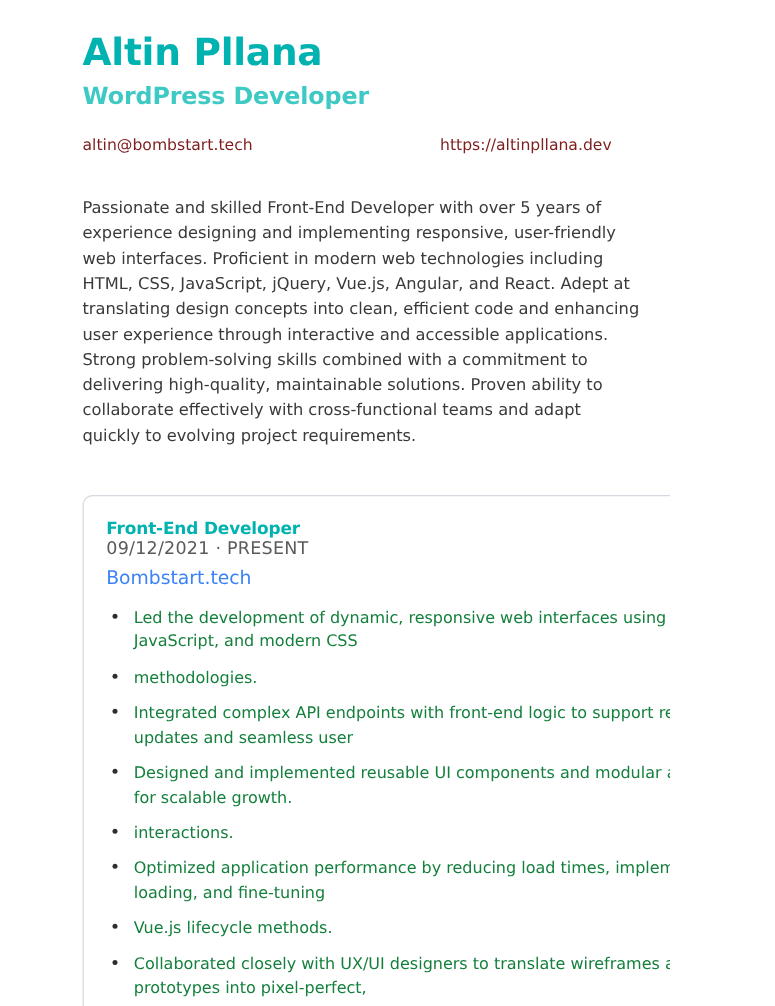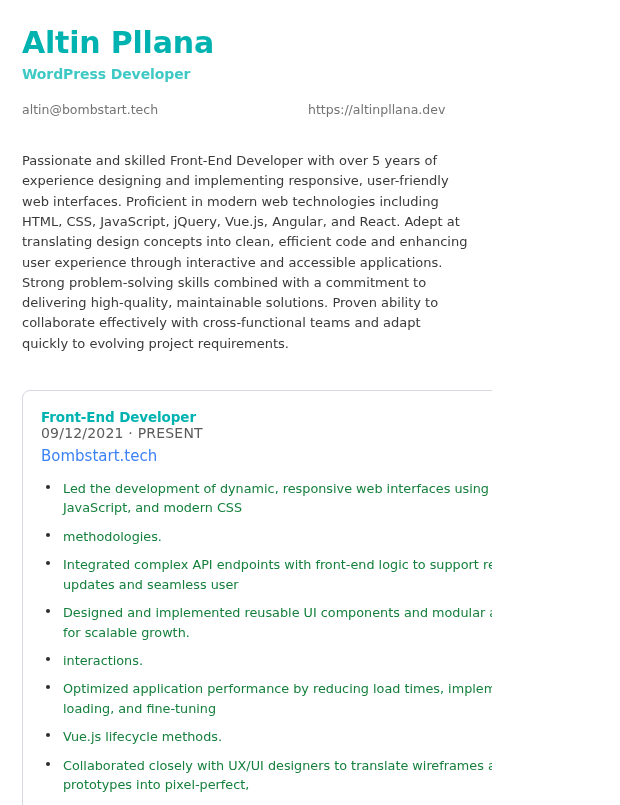--- a/index.html
+++ b/index.html
@@ -16,50 +16,51 @@
     -webkit-font-smoothing: antialiased;
   }
 
   .page {
     width: 492px;
     height: 805px;
     position: relative;
     box-sizing: border-box;
     padding: 0 22px;
     overflow: hidden;
+    margin-left: 44px;
   }
 
   
   .header {
     padding-top: 26px;
   }
   .name {
     font-size: 30px;
     font-weight: 700;
     color: #00b3b0;
     letter-spacing: -0.2px;
     line-height: 1.12;
     margin: 0;
   }
   .job-subtitle {
-    font-size: 14px;
+    font-size: 19px;
     font-weight: 700;
     color: #3fc9c4;
     margin-top: 6px;
     letter-spacing: -0.1px;
   }
 
   
   .contact-grid {
     margin-top: 20px;
     display: grid;
     grid-template-columns: 286px 1fr;
     row-gap: 11px;
     font-size: 12.5px;
-    color: #737373;
+    color: #7f1d1d;
     line-height: 1.25;
   }
   .contact-cell {
     white-space: nowrap;
   }
 
   
   .section-heading {
     font-size: 13px;
     font-weight: 700;

